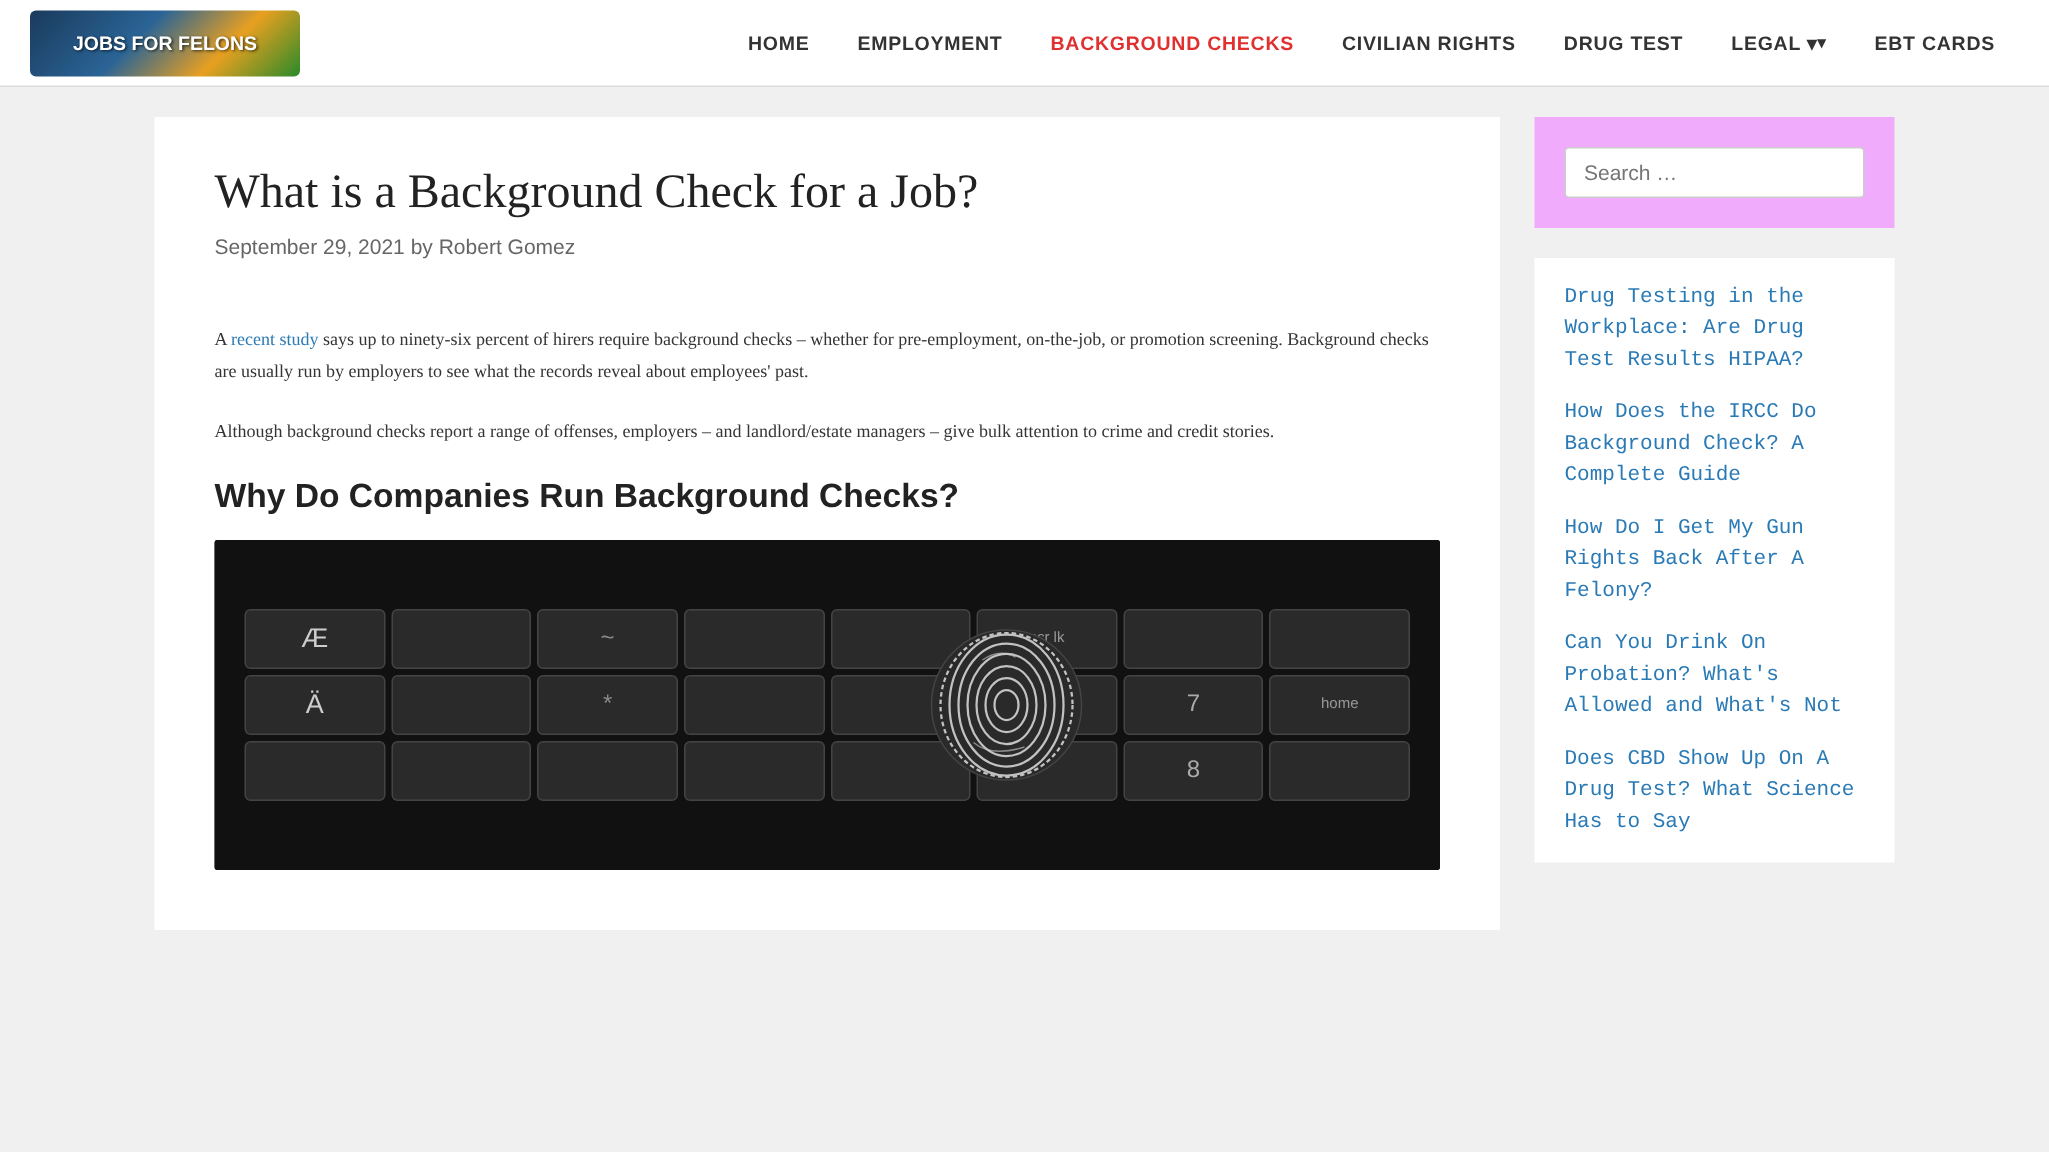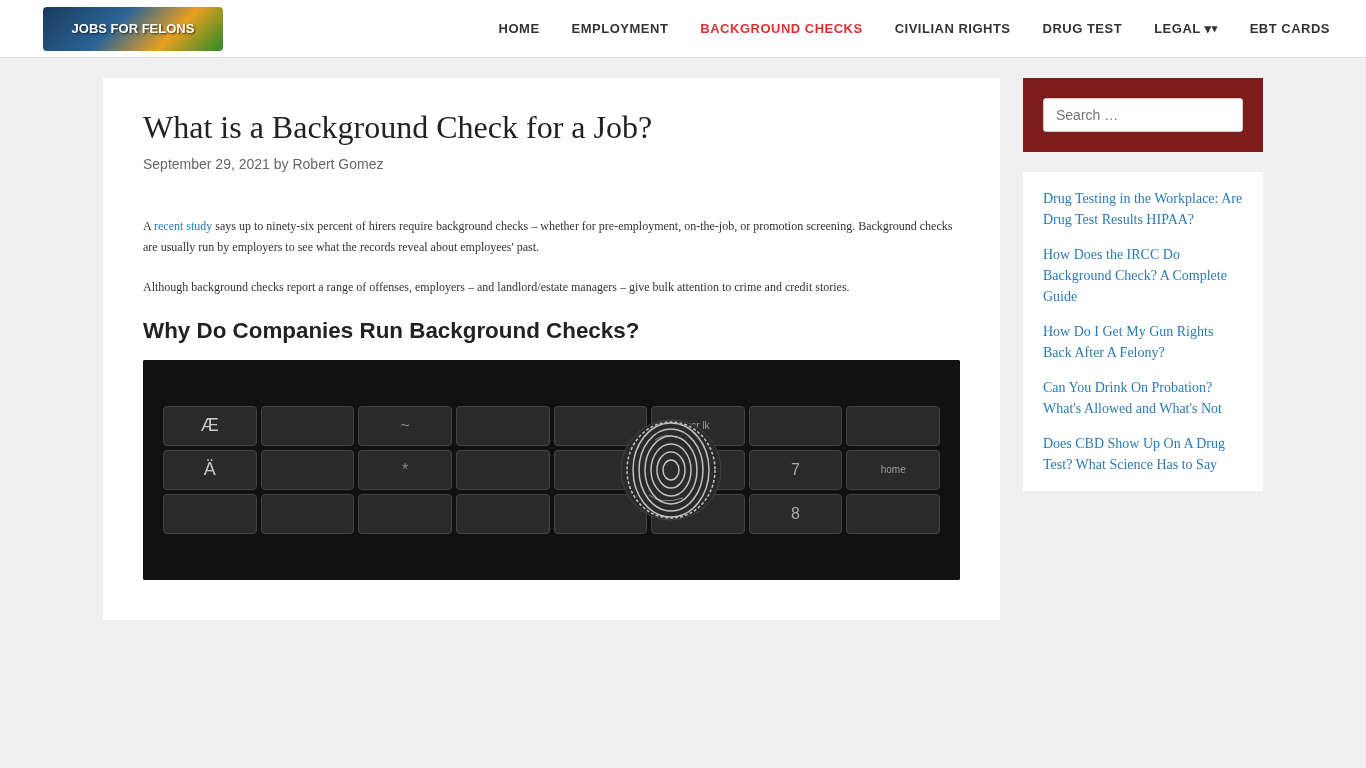--- a/index.html
+++ b/index.html
@@ -1,20 +1,20 @@
 <!DOCTYPE html>
 <html><head>
   <meta charset="utf-8">
   <style>
     * { margin: 0; padding: 0; box-sizing: border-box; }
     body { font-family: Georgia, 'Times New Roman', serif; background: #f0f0f0; color: #333; font-size: 16px; }
 
     
     nav { background: #fff; border-bottom: 1px solid #ddd; display: flex; align-items: center; padding: 0 20px; height: 58px; }
-    .nav-logo { display: flex; align-items: center; margin-right: auto; margin-left: 23px; }
+    .nav-logo { display: flex; align-items: center; margin-right: auto; }
     .nav-logo-img { width: 180px; height: 44px; background: linear-gradient(135deg, #1a3a5c 0%, #2a6496 40%, #e8a020 70%, #2a8a2a 100%); border-radius: 4px; display: flex; align-items: center; justify-content: center; overflow: hidden; position: relative; }
     .nav-logo-text { color: #fff; font-size: 13px; font-weight: bold; font-family: Arial, sans-serif; text-shadow: 1px 1px 2px rgba(0,0,0,0.7); }
     .nav-links { display: flex; align-items: center; height: 100%; }
     .nav-link { padding: 0 16px; font-family: Arial, sans-serif; font-size: 13px; font-weight: 700; text-transform: uppercase; color: #333; text-decoration: none; height: 100%; display: flex; align-items: center; cursor: pointer; letter-spacing: 0.5px; }
     .nav-link.active { color: #e03030; }
     .nav-link.has-arrow::after { content: ' ▾'; font-size: 11px; }
 
     
     .page-wrap { max-width: 1200px; margin: 0 auto; padding: 20px 20px; display: flex; gap: 23px; }
 
@@ -30,24 +30,24 @@
     .keyboard-visual { width: 100%; height: 100%; background: #111; position: relative; display: flex; align-items: center; justify-content: center; }
     
     .key-grid { display: grid; grid-template-columns: repeat(8, 1fr); gap: 4px; padding: 20px; width: 100%; height: 100%; align-content: center; }
     .key { background: #2a2a2a; border-radius: 4px; border: 1px solid #444; height: 40px; display: flex; align-items: center; justify-content: center; color: #bbb; font-size: 12px; font-family: Arial, sans-serif; position: relative; }
     
     .fingerprint-overlay { position: absolute; right: 28%; top: 50%; transform: translateY(-50%); width: 120px; height: 120px; }
     .fingerprint-svg { width: 100%; height: 100%; }
 
     
     .sidebar { width: 240px; flex-shrink: 0; }
-    .sidebar-search { background: #7f1d1d; padding: 20px; margin-bottom: 20px; }
+    .sidebar-search { background: #f0abfc; padding: 20px; margin-bottom: 20px; }
     .search-input { width: 100%; padding: 8px 12px; border: 1px solid #ccc; border-radius: 3px; font-size: 14px; font-family: Arial, sans-serif; color: #999; }
     .sidebar-links { background: #fff; padding: 16px 20px; }
-    .sidebar-link { display: block; color: #2a7ab5; text-decoration: none; font-size: 14px; font-family: Liberation Serif, serif; line-height: 1.5; margin-bottom: 14px; }
+    .sidebar-link { display: block; color: #2a7ab5; text-decoration: none; font-size: 14px; font-family: Liberation Mono, monospace; line-height: 1.5; margin-bottom: 14px; }
     .sidebar-link:last-child { margin-bottom: 0; }
   </style>
 </head>
 <body>
 
 <nav>
   <div class="nav-logo">
     <div class="nav-logo-img">
       <span class="nav-logo-text">JOBS FOR FELONS</span>
     </div>

